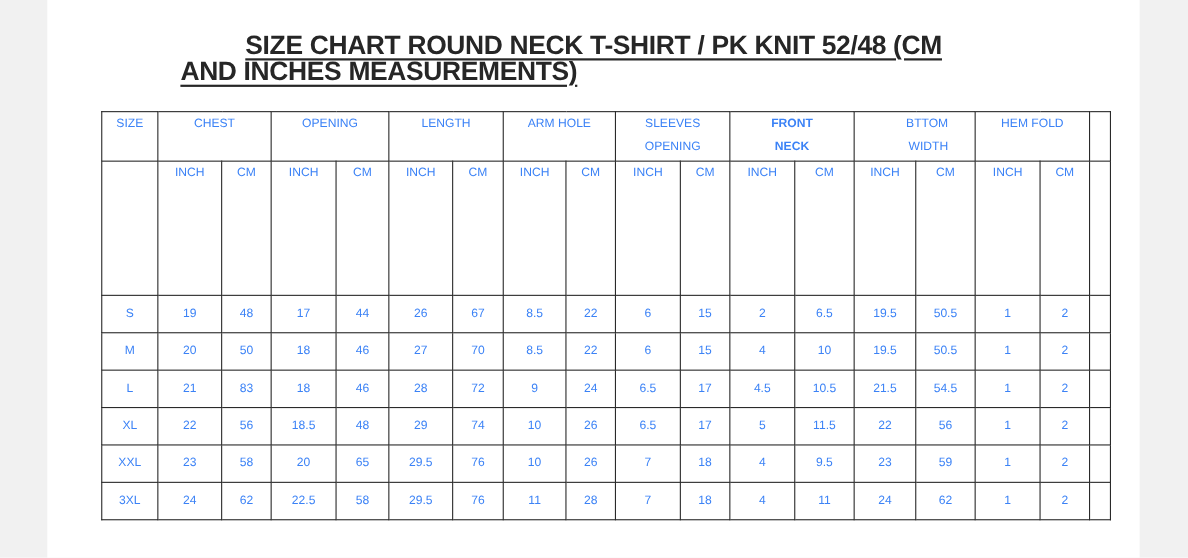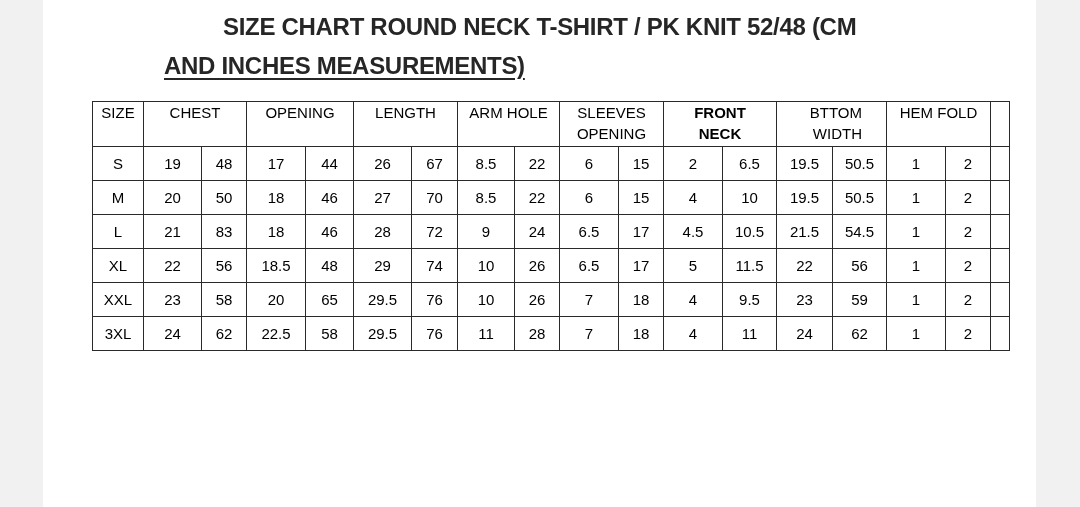--- a/index.html
+++ b/index.html
@@ -13,31 +13,31 @@
   .page {
     position: absolute; left: 43px; top: 0; width: 993px; height: 507px;
     background: #ffffff;
   }
   .title {
     position: absolute; left: 0; top: 0; width: 100%;
     font-weight: bold; font-size: 24px; color: #262626;
     letter-spacing: -0.3px;
   }
   .title .l1 {
-    position: absolute; left: 180px; top: 13px; white-space: nowrap;
-    text-decoration-thickness: 2px; text-underline-offset: 4px;
+    position: absolute; left: 180px; top: 28px; white-space: nowrap;
+    text-decoration: underline; text-decoration-thickness: 2px; text-underline-offset: 4px;
   }
   .title .l2 {
     position: absolute; left: 121px; top: 52px; white-space: nowrap;
     text-decoration: underline; text-decoration-thickness: 2px; text-underline-offset: 4px;
   }
   table.chart {
     position: absolute; left: 49px; top: 101px;
     border-collapse: collapse; table-layout: fixed;
-    font-size: 15px; color: #000000;
+    font-size: 11px; color: #3b82f6;
   }
   table.chart td, table.chart th {
     border: 1.5px solid #2a2a2a; padding: 0; text-align: center;
     font-weight: normal; line-height: 21px;
   }
   .hdr1 td { height: 44px; vertical-align: top; padding-top: 2px; }
   .hdr2 td { height: 121px; vertical-align: top; padding-top: 4px; }
   .row td { height: 33px; vertical-align: middle; }
 </style>
 </head>
@@ -74,20 +74,40 @@
       <tr class="hdr1">
         <td>SIZE</td>
         <td colspan="2">CHEST</td>
         <td colspan="2">OPENING</td>
         <td colspan="2">LENGTH</td>
         <td colspan="2">ARM HOLE</td>
         <td colspan="2" style="padding-left:14px;padding-right:14px;">SLEEVES OPENING</td>
         <td colspan="2" style="padding-left:28px;padding-right:28px;font-weight:bold;">FRONT NECK</td>
         <td colspan="2" style="padding-left:24px;padding-right:24px;text-align:right;">BTTOM WIDTH</td>
         <td colspan="2">HEM FOLD</td>
+        <td></td>
+      </tr>
+      <tr class="hdr2">
+        <td></td>
+        <td>INCH</td>
+          <td>CM</td>
+        <td>INCH</td>
+          <td>CM</td>
+        <td>INCH</td>
+          <td>CM</td>
+        <td>INCH</td>
+          <td>CM</td>
+        <td>INCH</td>
+          <td>CM</td>
+        <td>INCH</td>
+          <td>CM</td>
+        <td>INCH</td>
+          <td>CM</td>
+        <td>INCH</td>
+          <td>CM</td>
         <td></td>
       </tr>
 
       <tr class="row">
         <td>S</td>
         <td>19</td>
           <td>48</td>
         <td>17</td>
           <td>44</td>
         <td>26</td>

